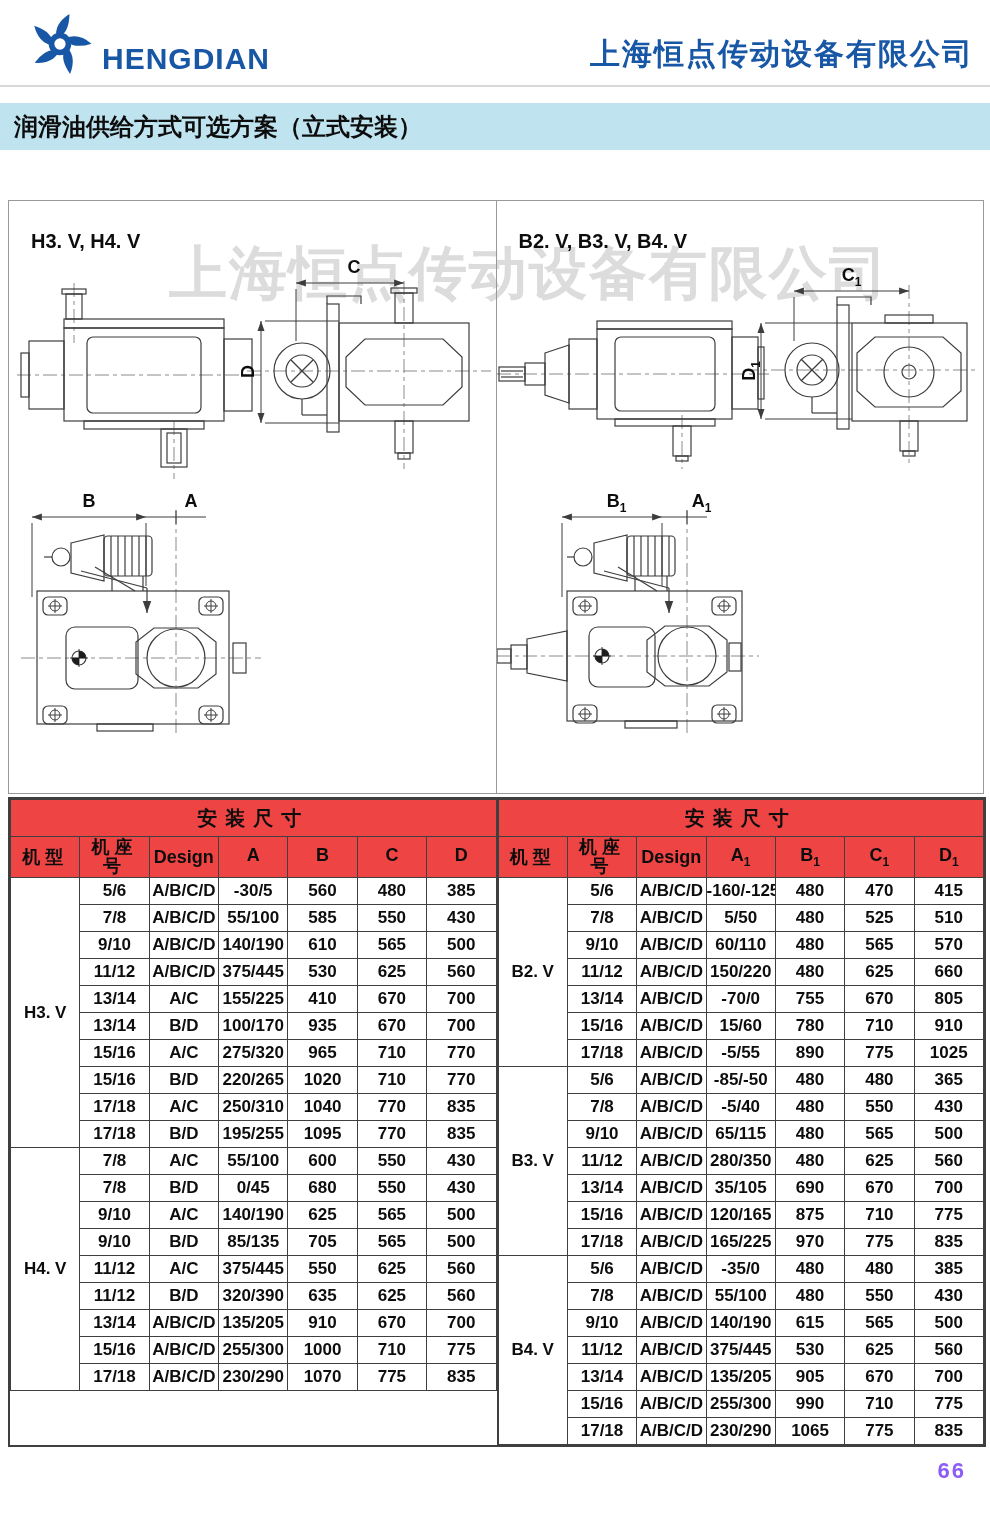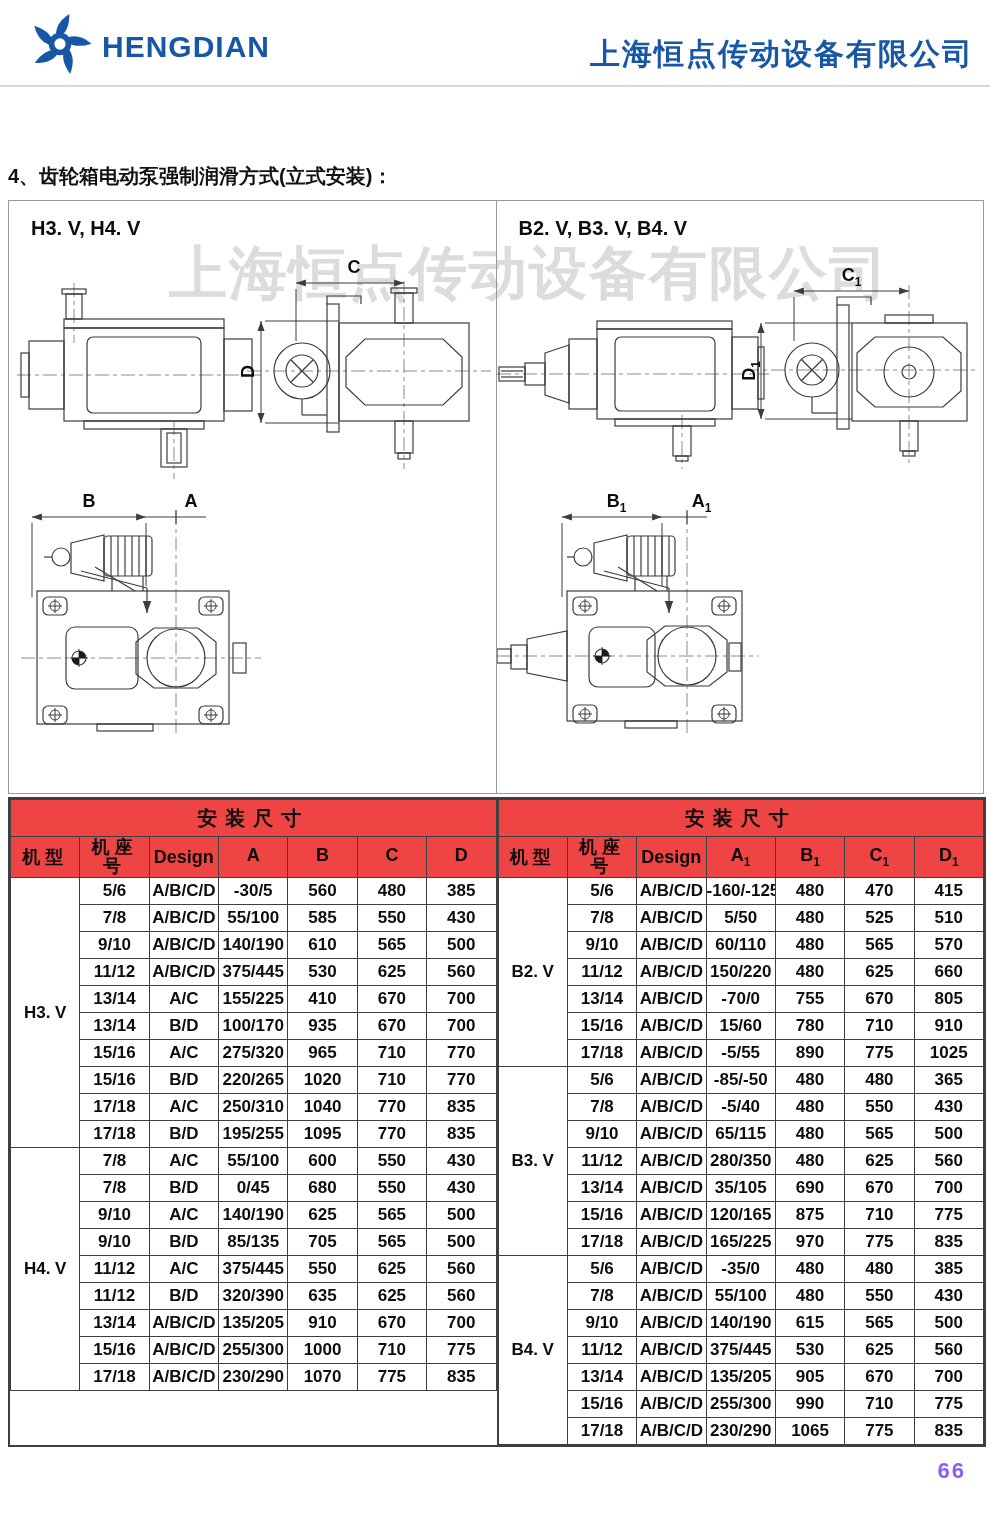--- a/index.html
+++ b/index.html
@@ -1,34 +1,34 @@
 <!DOCTYPE html>
 <html><head>
 <meta charset="utf-8">
 <style>
   html,body{margin:0;padding:0;background:#fff;}
   #page{position:relative;width:990px;height:1513px;background:#fff;overflow:hidden;
         font-family:"Liberation Sans","DejaVu Sans",sans-serif;color:#111;}
   
   .logo{position:absolute;left:28px;top:12px;width:64px;height:64px;}
-  .brand{position:absolute;left:102px;top:30px;font-size:30px;font-weight:bold;color:#1757a6;letter-spacing:1px;}
+  .brand{position:absolute;left:102px;top:42px;font-size:30px;font-weight:bold;color:#1757a6;letter-spacing:1px;}
   .company{position:absolute;right:16px;top:34px;font-size:30px;font-weight:bold;color:#1757a6;letter-spacing:2px;}
   .hdr-line{position:absolute;left:0;top:85px;width:990px;height:2px;background:#d9d9d9;}
   
   .title-bar{position:absolute;left:0;top:103px;width:990px;height:47px;background:#bfe3ef;}
   .title-bar span{display:block;padding-left:14px;line-height:47px;font-size:24px;font-weight:bold;color:#0d0d0d;}
   .section-heading{position:absolute;left:8px;top:163px;font-size:20px;font-weight:bold;}
   
   .diagrams{position:absolute;left:8px;top:200px;width:974px;height:592px;border:1px solid #999;display:flex;background:#fff;}
   .panel{position:relative;width:50%;height:100%;}
   .panel.left{border-right:1px solid #999;}
   .watermark{position:absolute;left:160px;top:34px;z-index:0;font-size:58px;color:#dcdcdc;
              letter-spacing:2px;white-space:nowrap;font-weight:bold;pointer-events:none;}
   .panel svg{position:absolute;left:0;top:0;z-index:1;}
-  .panel-label{position:absolute;z-index:2;left:22px;top:16px;font-size:20px;font-weight:bold;color:#0d0d0d;}
+  .panel-label{position:absolute;z-index:2;left:22px;top:29px;font-size:20px;font-weight:bold;color:#0d0d0d;}
   .dim-label{position:absolute;z-index:2;font-size:18px;font-weight:bold;color:#0d0d0d;text-align:center;}
   .dim-label sub{font-size:12px;}
   .rot{transform:rotate(-90deg);}
   
   .table-wrap{position:absolute;left:8px;top:797px;width:974px;border:2px solid #3f3f3f;display:flex;background:#fff;}
   .half{width:50%;}
   .half.left{border-right:1px solid #3f3f3f;}
   table.dim{border-collapse:collapse;width:100%;table-layout:fixed;}
   table.dim th,table.dim td{border:1px solid #3f3f3f;text-align:center;padding:0;line-height:1.05;
        font-size:17px;font-weight:bold;color:#0d0d0d;overflow:hidden;}
@@ -61,21 +61,23 @@
         <path transform="rotate(288)" d="M0,-8 Q 10,-14 10,-32 Q -6,-22 -4,-7 Z"></path>
       </g>
       <circle r="12"></circle>
       <circle r="6" fill="#fff"></circle>
     </g>
   </svg>
   <div class="brand">HENGDIAN</div>
   <div class="company">上海恒点传动设备有限公司</div>
   <div class="hdr-line"></div>
 
-  <div class="section-heading">4、齿轮箱电动泵强制润滑方式(立式安装)：</div>
+  <div class="title-bar">
+    <span>润滑油供给方式可选方案（立式安装）</span>
+  </div>
 
   <div class="diagrams">
     <div class="watermark">上海恒点传动设备有限公司</div>
 
     <div class="panel left">
       <div class="panel-label">H3. V, H4. V</div>
       <svg width="486" height="590" viewBox="0 0 486 590">
         <defs>
           <marker id="aL" viewBox="0 0 10 8" refX="9.5" refY="4" markerWidth="11" markerHeight="9" orient="auto-start-reverse">
             <path d="M0.5,0.8 L9.5,4 L0.5,7.2 Z" fill="#3d3d3d"></path>

